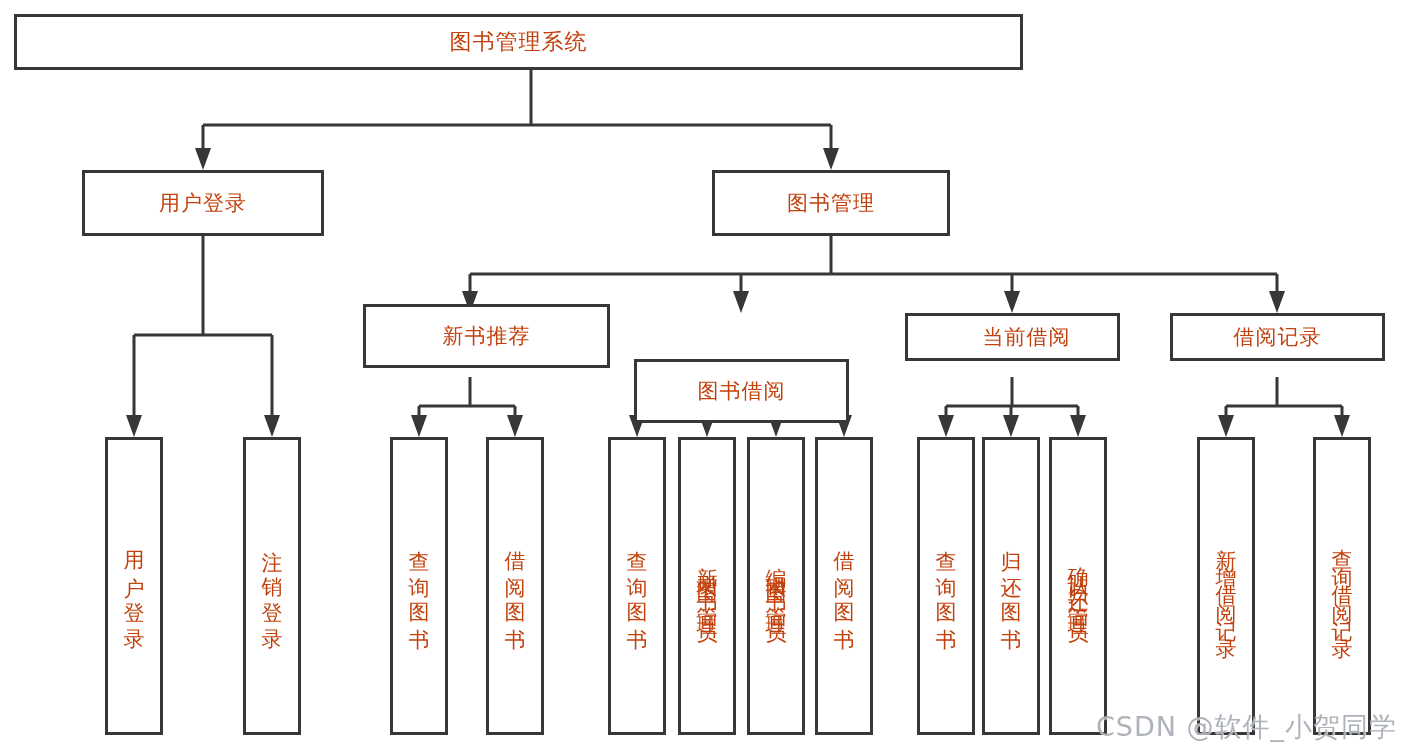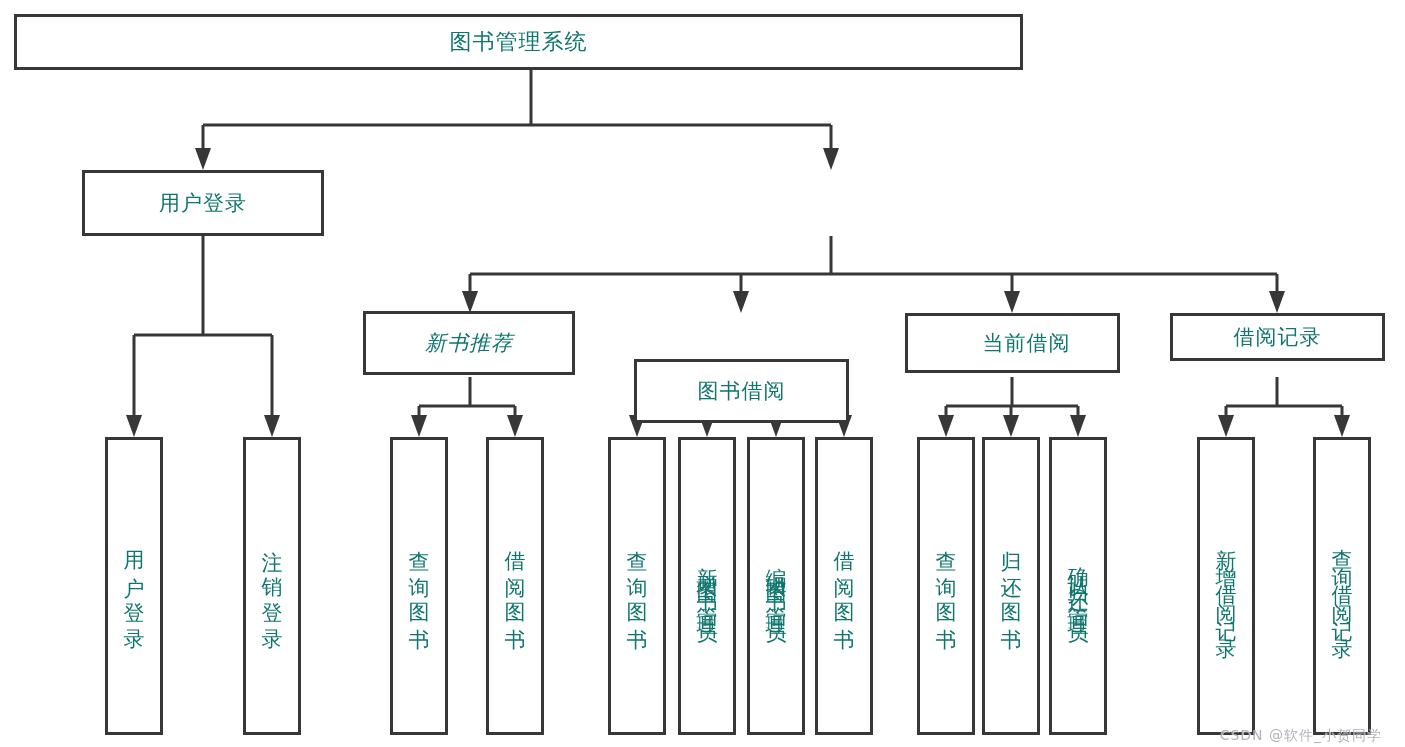--- a/index.html
+++ b/index.html
@@ -20,34 +20,34 @@
     left: 0; top: 0;
     width: 1405px;
     height: 747px;
     pointer-events: none;
   }
   .node {
     position: absolute;
     box-sizing: border-box;
     border: 3px solid #373737;
     background: #ffffff;
-    color: #0f766e;
+    color: #c2410c;
     display: flex;
     align-items: center;
     justify-content: center;
     font-size: 21px;
     letter-spacing: 1px;
     text-align: left;
   }
   .root { left: 14px;  top: 14px;  width: 1009px; height: 56px; font-size: 22px; }
   .l2a  { left: 82px;  top: 170px; width: 242px; height: 66px; }
   .l2b  { left: 712px; top: 170px; width: 238px; height: 66px; }
-  .l3a  { left: 363px;  top: 311px; width: 212px; height: 64px; font-style: italic; }
+  .l3a  { left: 363px;  top: 304px; width: 247px; height: 64px; }
   .l3b  { left: 634px;  top: 313px; width: 215px; height: 64px; margin-top: 46px; }
-  .l3c  { left: 905px;  top: 313px; width: 215px; height: 60px; padding-left: 28px; }
+  .l3c  { left: 905px;  top: 313px; width: 215px; height: 48px; padding-left: 28px; }
   .l3d  { left: 1170px; top: 313px; width: 215px; height: 48px; }
   .leaf {
     top: 437px;
     width: 58px;
     height: 298px;
     writing-mode: vertical-rl;
     text-orientation: mixed;
     letter-spacing: 26px;
     line-height: 52px;
   }
@@ -61,23 +61,23 @@
   .leafC2 { left: 678px; }
   .leafC3 { left: 747px; }
   .leafC4 { left: 815px; }
   .leafD1 { left: 917px; }
   .leafD2 { left: 982px; }
   .leafD3 { left: 1049px; }
   .leafE1 { left: 1197px; }
   .leafE2 { left: 1313px; }
   .watermark {
     position: absolute;
-    right: 23px;
+    right: 8px;
     bottom: 2px;
-    font-size: 14px;
+    font-size: 27px;
     color: rgba(170, 175, 182, 0.95);
     letter-spacing: 1px;
     z-index: 5;
     pointer-events: none;
     text-shadow: 1px 1px 0 rgba(255,255,255,0.6);
     margin-top: 44px;
   }
 </style>
 </head>
 <body>
@@ -113,20 +113,21 @@
       <polygon points="1003,415 1019,415 1011,437"></polygon>
       <polygon points="1070,415 1086,415 1078,437"></polygon>
       <polygon points="1218,415 1234,415 1226,437"></polygon>
       <polygon points="1334,415 1350,415 1342,437"></polygon>
     </g>
   </svg>
 
   <div class="node root">图书管理系统</div>
 
   <div class="node l2a">用户登录</div>
+  <div class="node l2b">图书管理</div>
 
   <div class="node l3a">新书推荐</div>
   <div class="node l3b">图书借阅</div>
   <div class="node l3c">当前借阅</div>
   <div class="node l3d">借阅记录</div>
 
   <div class="node leaf leafA1">用户登录</div>
   <div class="node leaf leafA2">注销登录</div>
 
   <div class="node leaf leafB1">查询图书</div>

